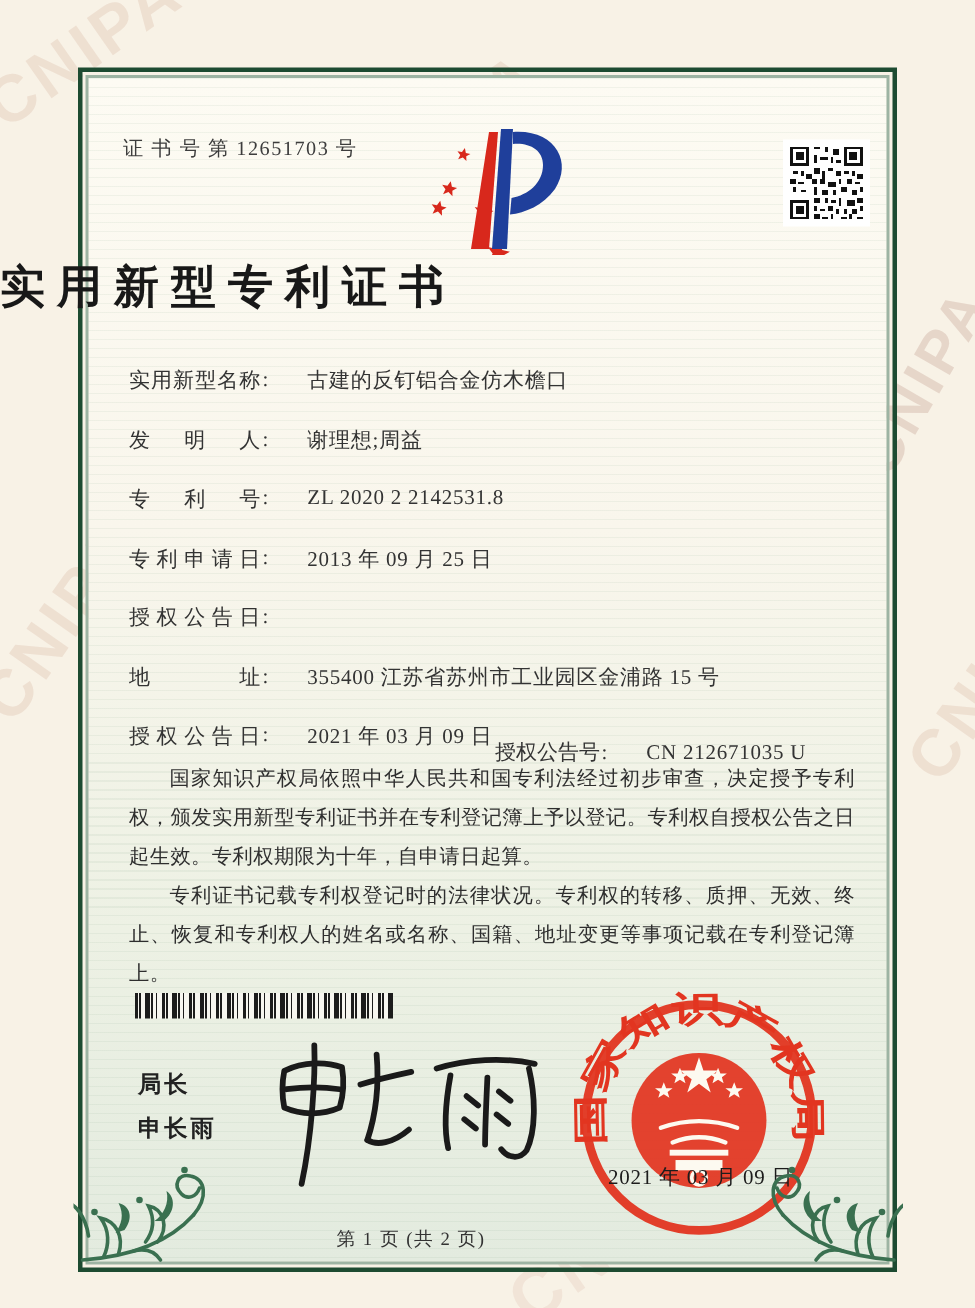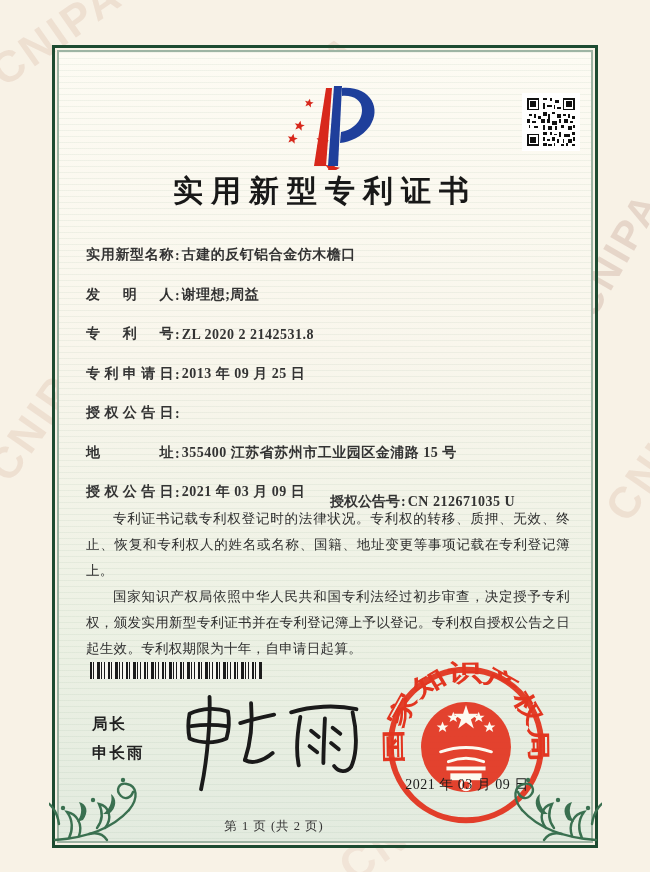--- a/index.html
+++ b/index.html
@@ -33,28 +33,28 @@
       linear-gradient(180deg,#fdfbf3 0%,#f9f6ec 38%,#edf1e4 72%,#e3ebdf 100%);
   }
   
   .content{position:absolute;inset:0;z-index:3;}
   .cert-no{
     position:absolute;left:82px;top:90px;font-size:13.5px;letter-spacing:1px;color:#3d3d3d;
   }
   .logo{position:absolute;left:266px;top:78px;width:122px;height:92px;}
   .qr{position:absolute;left:522px;top:93px;width:58px;height:58px;background:#fff;padding:3px;box-sizing:border-box;}
   .title{
-    position:absolute;left:0;top:171px;width:650px;text-align:center;
+    position:absolute;left:0;top:171px;width:650px;
     font-size:30px;font-weight:bold;letter-spacing:8px;color:#181818;
   }
   .fields{position:absolute;left:86px;top:244px;width:486px;font-size:14px;color:#333;}
-  .frow{display:flex;align-items:flex-end;height:20px;margin-bottom:19.5px;position:relative;font-weight:bold;}
+  .frow{display:flex;align-items:center;height:20px;margin-bottom:19.5px;position:relative;}
   .flabel{display:inline-block;width:88px;text-align:justify;text-align-last:justify;letter-spacing:.5px;}
   .fcolon{margin-left:1px;}
-  .fvalue{margin-left:2px;letter-spacing:.5px;white-space:nowrap;}
+  .fvalue{margin-left:26px;letter-spacing:.5px;white-space:nowrap;}
   .grant-pair2{position:absolute;left:244px;top:12px;display:flex;align-items:baseline;}
   .paras{
     position:absolute;left:86px;top:506px;width:484px;
     font-size:13.5px;line-height:1.93;text-align:justify;color:#2e2e2e;
   }
   .paras p{margin:0;text-indent:2em;letter-spacing:.3px;}
   .barcode{
     position:absolute;left:90px;top:662px;width:172px;height:17px;
     background:repeating-linear-gradient(90deg,
       #1c1c1c 0 2px,#f7f6f0 2px 3px,#1c1c1c 3px 4px,#f7f6f0 4px 7px,
@@ -90,20 +90,21 @@
 <span class="wm wm4">CNIPA</span>
 <span class="wm wm5">CNIPA</span>
 <span class="wm wm6">CNIPA</span>
 
 <div class="frame-outer">
   <div class="frame-inner"></div>
 </div>
 
 <div class="content">
 
+  <div class="cert-no">证 书 号 第 12651703 号</div>
 
   <div class="logo">
     <svg viewBox="0 0 122 92" width="122" height="92">
       <g fill="#d8281c">
         <path id="st" d="M0,-5.2 L1.55,-1.6 5.2,-1.6 2.4,0.9 3.3,4.6 0,2.4 -3.3,4.6 -2.4,0.9 -5.2,-1.6 -1.55,-1.6 Z" transform="translate(43,25) scale(0.85) rotate(12)"></path>
         <use href="#st" transform="translate(-16,19) scale(1.15)"></use>
         <use href="#st" transform="translate(-23,32) scale(1.15)"></use>
         <use href="#st" transform="translate(-6,27) scale(1.45)"></use>
         <use href="#st" transform="translate(-7,48) scale(1.7)"></use>
       </g>
@@ -224,22 +225,22 @@
       <span class="fvalue">2021 年 03 月 09 日</span>
       <span class="grant-pair2">
         <span>授权公告号</span>
           <span class="fcolon">:</span>
         <span class="fvalue">CN 212671035 U</span>
       </span>
     </div>
   </div>
 
   <div class="paras">
+    <p>国家知识产权局依照中华人民共和国专利法经过初步审查，决定授予专利权，颁发实用新型专利证书并在专利登记簿上予以登记。专利权自授权公告之日起生效。专利权期限为十年，自申请日起算。</p>
     <p>专利证书记载专利权登记时的法律状况。专利权的转移、质押、无效、终止、恢复和专利权人的姓名或名称、国籍、地址变更等事项记载在专利登记簿上。</p>
-    <p>国家知识产权局依照中华人民共和国专利法经过初步审查，决定授予专利权，颁发实用新型专利证书并在专利登记簿上予以登记。专利权自授权公告之日起生效。专利权期限为十年，自申请日起算。</p>
   </div>
 
   <div class="barcode"></div>
 
   <div class="director">
     <div>局长</div>
     <div>申长雨</div>
   </div>
 
   <div class="signature">

